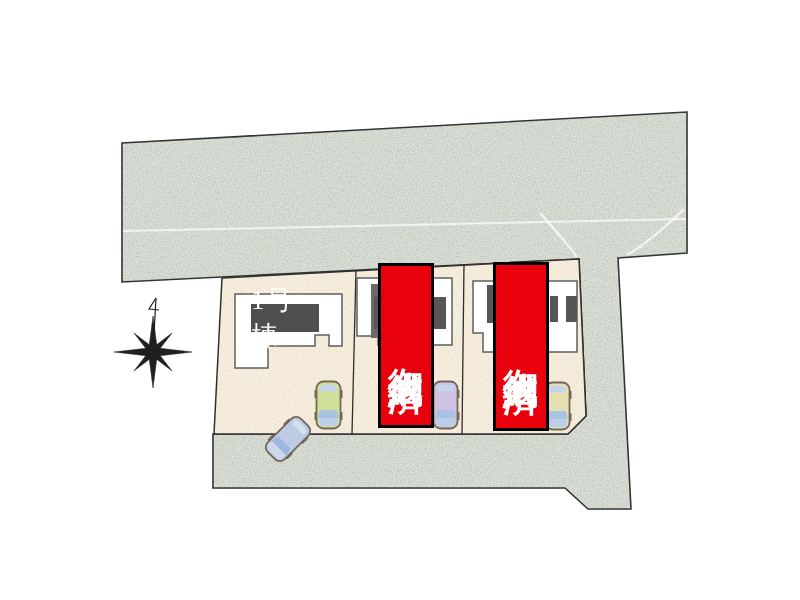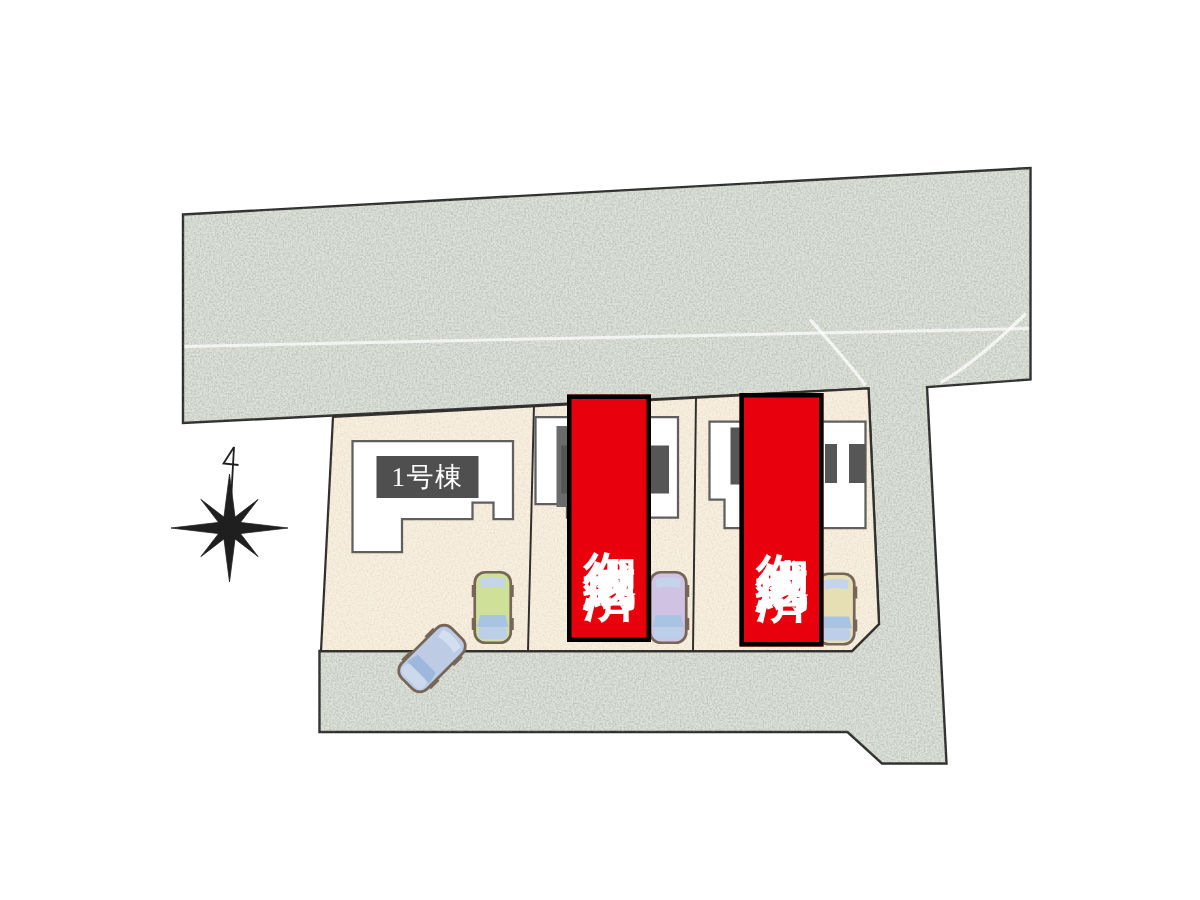--- a/index.html
+++ b/index.html
@@ -6,21 +6,21 @@
   #canvas{position:relative;width:800px;height:600px;background:#ffffff;overflow:hidden;
           font-family:"Liberation Sans",sans-serif;}
   #plan-svg{position:absolute;left:0;top:0;}
   .overlay{position:absolute;box-sizing:border-box;display:flex;align-items:center;justify-content:center;}
   .banner{background:#e8000d;border:3px solid #000;color:#fff;writing-mode:vertical-rl;
           text-orientation:upright;font-weight:bold;font-size:35px;letter-spacing:3px;
           line-height:1.0;font-family:"Liberation Sans",sans-serif;}
   #banner-lot2{left:378px;top:263px;width:56px;height:165px;}
   #banner-lot3{left:493px;top:262px;width:56px;height:169px;}
   #building1-label{left:251px;top:304px;width:68px;height:28px;background:#4f4f4f;color:#fff;
-          font-family:"Liberation Serif",serif;font-size:18px;letter-spacing:1px;}
+          font-family:"Liberation Serif",serif;font-size:27px;letter-spacing:1px;}
 </style>
 </head>
 <body>
 
 <div id="canvas">
 
   <svg id="plan-svg" width="800" height="600" viewBox="0 0 800 600" xmlns="http://www.w3.org/2000/svg">
     <defs>
       <filter id="grainRoad" x="0%" y="0%" width="100%" height="100%">
         <feTurbulence type="fractalNoise" baseFrequency="0.8" numOctaves="2" seed="4" stitchTiles="stitch" result="t"></feTurbulence>

